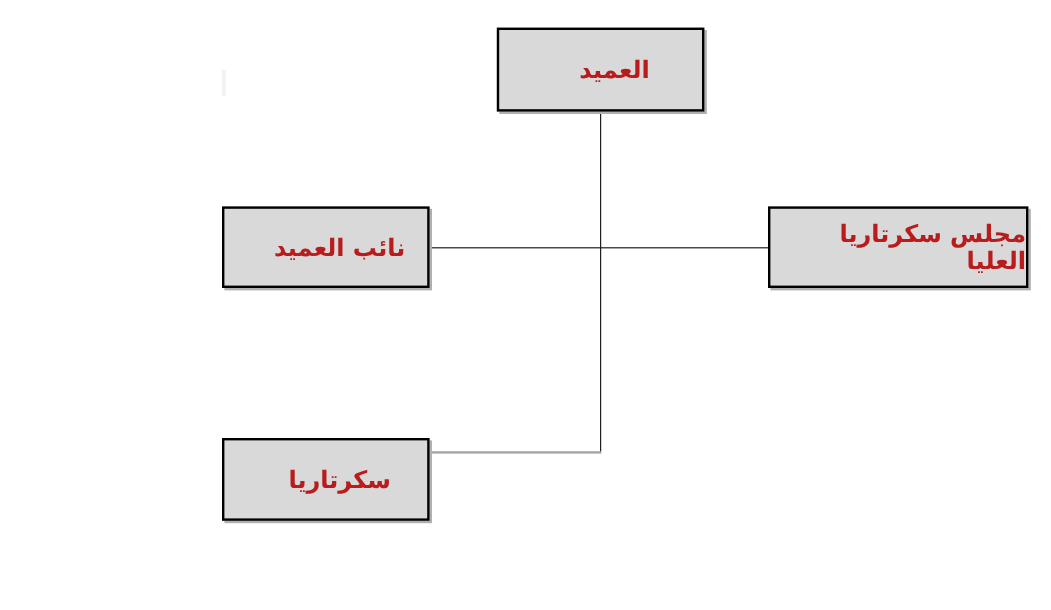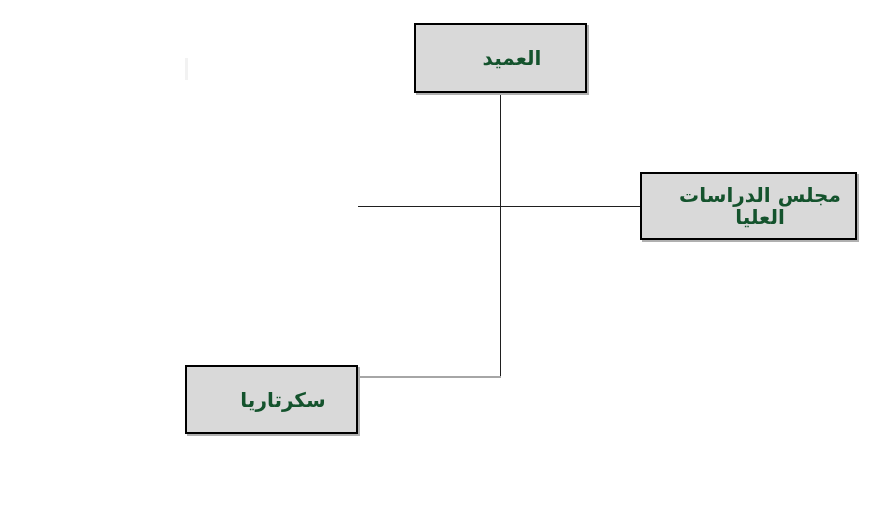--- a/index.html
+++ b/index.html
@@ -17,24 +17,23 @@
   }
   .node {
     position: absolute;
     box-sizing: border-box;
     background: #d9d9d9;
     border: 2px solid #000000;
     box-shadow: 2px 2px 0 0 #b0b0b0;
     display: flex;
     align-items: center;
     justify-content: center;
-    text-align: center;
     font-weight: bold;
     font-size: 20px;
-    color: #14532d;
+    color: #b91c1c;
     direction: rtl;
     line-height: 1.1;
     padding-left: 23px;
   }
   .node-dean            { left: 414px; top: 23px;  width: 173px; height: 70px; }
   .node-deputy-dean     { left: 185px; top: 172px; width: 173px; height: 68px; }
   .node-grad-council    { left: 640px; top: 172px; width: 217px; height: 68px; }
   .node-secretariat     { left: 185px; top: 341px; width: 173px; height: 69px; margin-top: 24px; }
 
   .connector {
@@ -69,22 +68,25 @@
   <div class="connector connector-trunk-vertical"></div>
   <div class="connector connector-deputy-council"></div>
   <div class="connector connector-secretariat"></div>
 
   <div class="artifact-mark"></div>
 
   <div class="node node-dean">
     <span>العميد</span>
   </div>
 
+  <div class="node node-deputy-dean">
+    <span>نائب العميد</span>
+  </div>
 
   <div class="node node-grad-council">
-    <span>مجلس الدراسات العليا</span>
+    <span>مجلس سكرتاريا العليا</span>
   </div>
 
   <div class="node node-secretariat">
     <span>سكرتاريا</span>
   </div>
 
 </div>
 
 </body></html>

